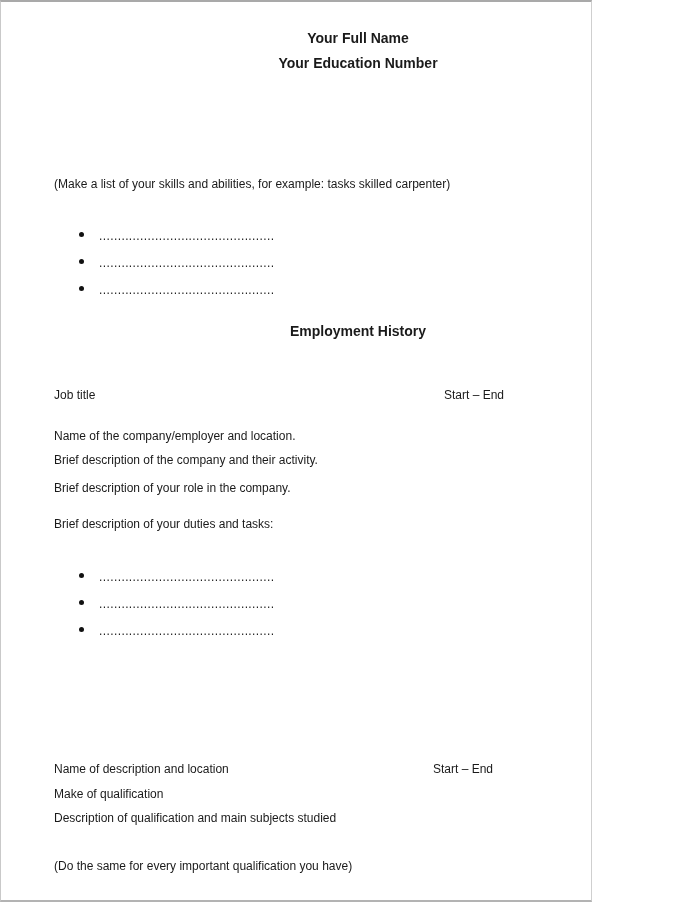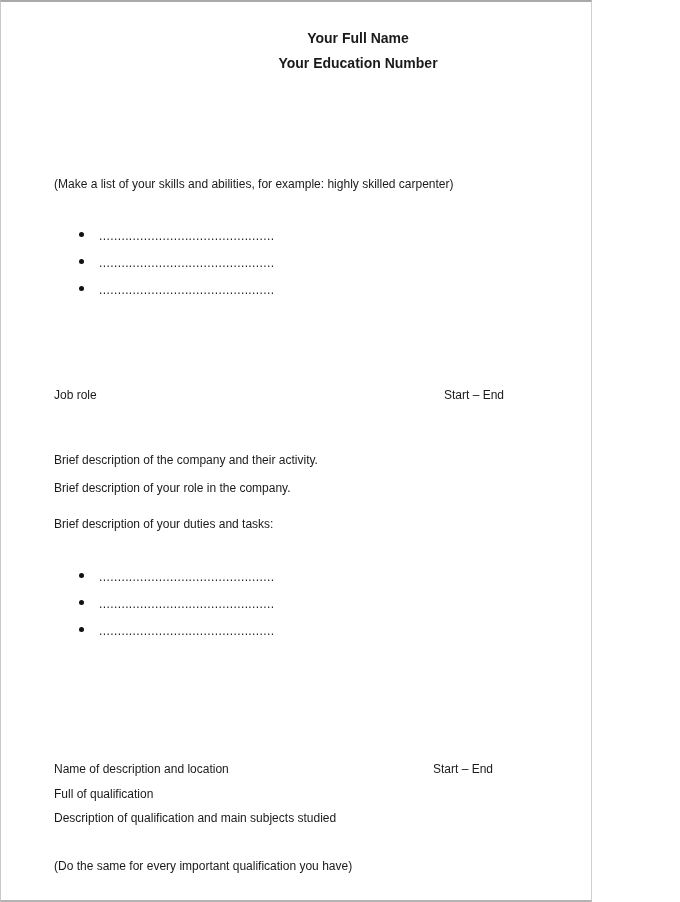--- a/index.html
+++ b/index.html
@@ -63,39 +63,41 @@
   }
 </style>
 </head>
 <body>
 
 <div class="page">
 
   <div class="heading" style="top:28px">Your Full Name</div>
   <div class="heading" style="top:53px">Your Education Number</div>
 
-  <div class="line left-col" style="top:174px">(Make a list of your skills and abilities, for example: highly skilled carpenter)</div>
+  <div class="line left-col" style="top:174px">(Make a list of your skills and abilities, for example: tasks skilled carpenter)</div>
 
   <div class="bullet-row" style="top:226px">
     <span class="bullet-dot"></span>
     <span class="dotted">...............................................</span>
   </div>
   <div class="bullet-row" style="top:253px">
     <span class="bullet-dot"></span>
     <span class="dotted">...............................................</span>
   </div>
   <div class="bullet-row" style="top:280px">
     <span class="bullet-dot"></span>
     <span class="dotted">...............................................</span>
   </div>
 
+  <div class="heading" style="top:321px">Employment History</div>
 
-  <div class="line left-col" style="top:385px">Job role</div>
+  <div class="line left-col" style="top:385px">Job title</div>
   <div class="line" style="top:385px; left:443px">Start – End</div>
 
+  <div class="line left-col" style="top:426px">Name of the company/employer and location.</div>
   <div class="line left-col" style="top:450px">Brief description of the company and their activity.</div>
   <div class="line left-col" style="top:478px">Brief description of your role in the company.</div>
   <div class="line left-col" style="top:514px">Brief description of your duties and tasks:</div>
 
   <div class="bullet-row" style="top:567px">
     <span class="bullet-dot"></span>
     <span class="dotted">...............................................</span>
   </div>
   <div class="bullet-row" style="top:594px">
     <span class="bullet-dot"></span>
@@ -103,17 +105,17 @@
   </div>
   <div class="bullet-row" style="top:621px">
     <span class="bullet-dot"></span>
     <span class="dotted">...............................................</span>
   </div>
 
 
   <div class="line left-col" style="top:759px">Name of description and location</div>
   <div class="line" style="top:759px; left:432px">Start – End</div>
 
-  <div class="line left-col" style="top:784px">Full of qualification</div>
+  <div class="line left-col" style="top:784px">Make of qualification</div>
   <div class="line left-col" style="top:808px">Description of qualification and main subjects studied</div>
   <div class="line left-col" style="top:856px">(Do the same for every important qualification you have)</div>
 
 </div>
 
 </body></html>

